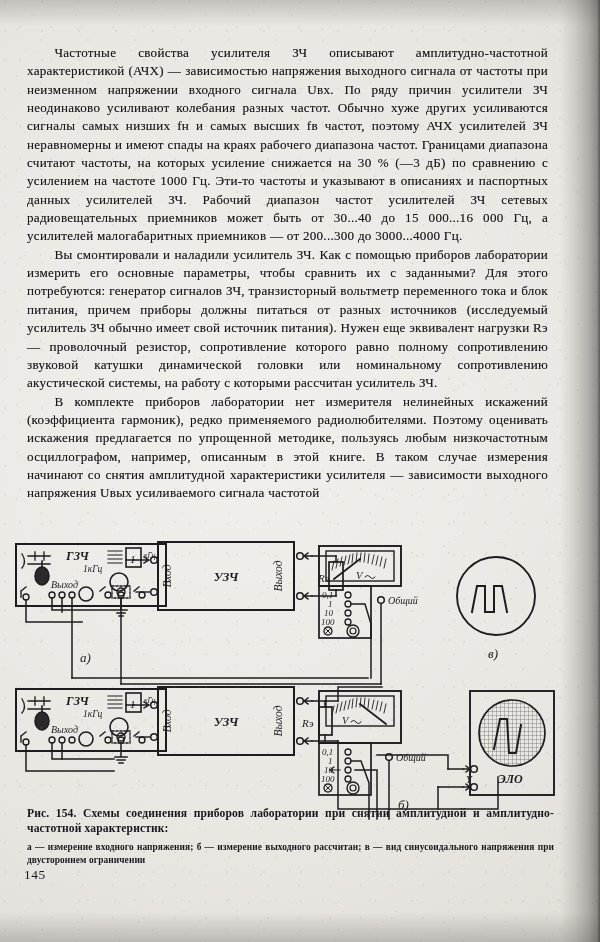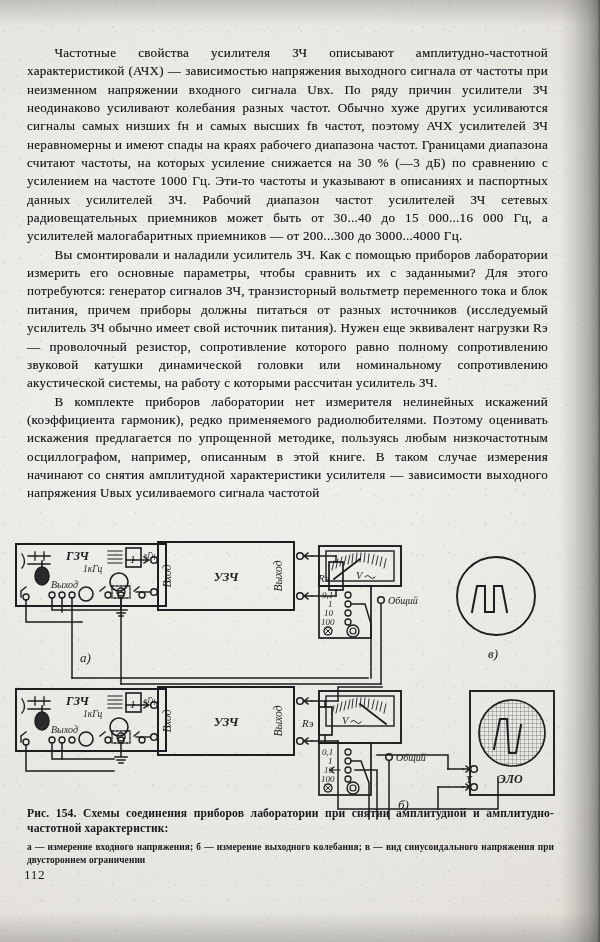--- a/index.html
+++ b/index.html
@@ -370,22 +370,22 @@
         <path d="M440 90 v-14 h-71"></path>
         <path d="M430 108 v22"></path>
       </g>
 
       </g>
     </svg>
   </div>
 
   <div id="caption">
     <div class="cap-main">Рис. 154. Схемы соединения приборов лаборатории при снятии амплитудной и амплитудно-частотной характеристик:</div>
-    <div class="cap-sub">а — измерение входного напряжения; б — измерение выходного колебания; в — вид синусоидального напряжения при двустороннем ограничении</div>
+    <div class="cap-sub">а — измерение входного напряжения; б — измерение выходного рассчитан; в — вид синусоидального напряжения при двустороннем ограничении</div>
   </div>
 
-  <div id="pagenum">112</div>
+  <div id="pagenum">145</div>
 
   <div id="grain"></div>
   <div id="topedge"></div>
   <div id="botedge"></div>
   <div id="gutter"></div>
 </div>
 
 </body></html>

